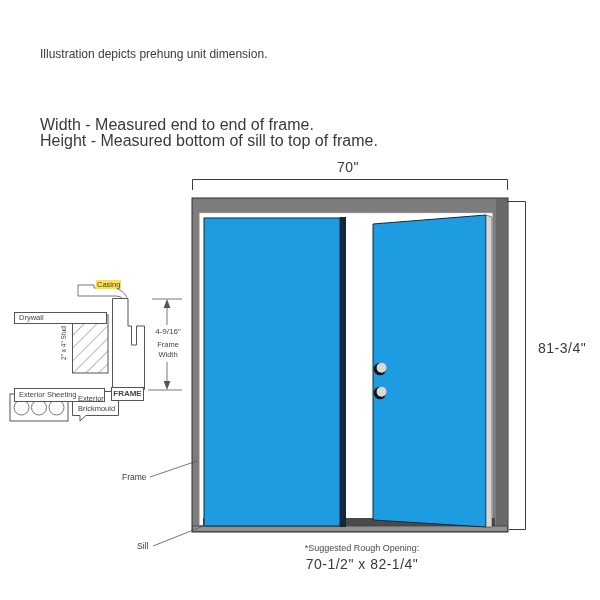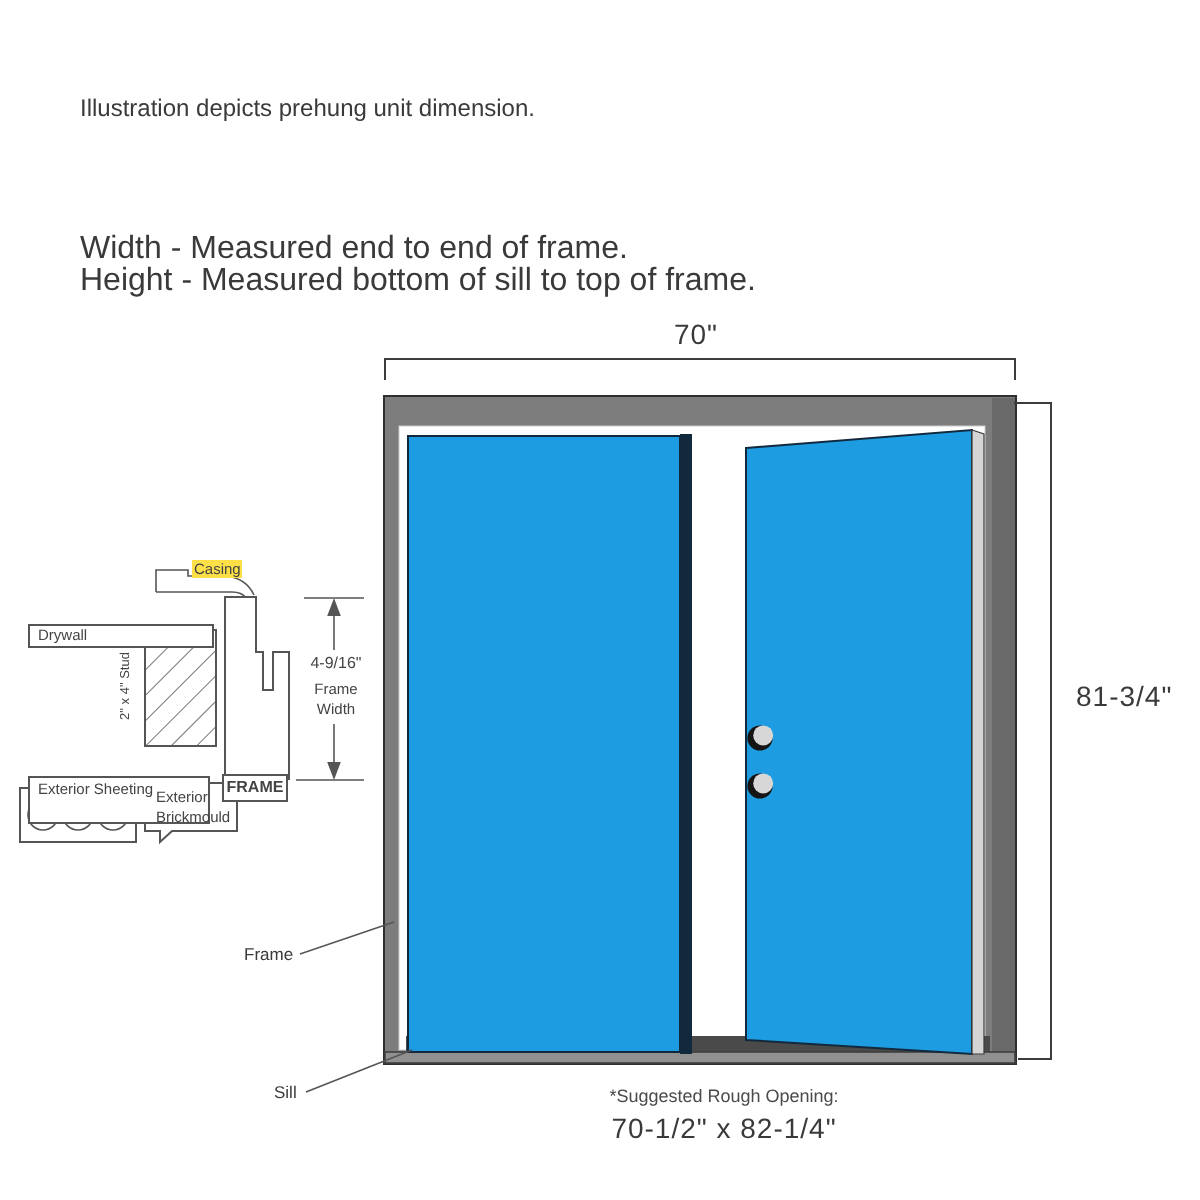--- a/index.html
+++ b/index.html
@@ -10,21 +10,21 @@
   .canvas svg{position:absolute;left:0;top:0;}
   .lbl{position:absolute;white-space:nowrap;}
   .intro-title{left:40px;top:47px;font-size:12px;}
   .intro-lines{left:40px;top:77px;font-size:16px;line-height:15.5px;margin-top:40px;}
   .dim-width{left:348px;top:159px;font-size:14px;transform:translateX(-50%);letter-spacing:.5px;}
   .dim-height{left:538px;top:340px;font-size:14px;letter-spacing:.5px;}
   .cs-txt{font-size:7.5px;color:#444;}
   .casing-lbl{left:96px;top:280px;background:#fde047;padding:0 1px;}
   .box{position:absolute;background:#fff;border:1px solid #555;color:#444;box-sizing:border-box;margin-top:12px;}
   .drywall-box{left:14px;top:300px;width:93px;height:12px;font-size:7.5px;line-height:10px;padding-left:4px;}
-  .sheeting-box{left:14px;top:376px;width:91px;height:24px;font-size:7.5px;line-height:11px;padding-left:4px;}
+  .sheeting-box{left:14px;top:376px;width:91px;height:14px;font-size:7.5px;line-height:11px;padding-left:4px;}
   .frame-box{left:111px;top:375px;width:33px;height:14px;font-size:8px;line-height:12px;font-weight:bold;text-align:center;}
   .stud-lbl{left:63px;top:343px;font-size:6.5px;transform:translate(-50%,-50%) rotate(-90deg);}
   .fw-val{left:168px;top:327px;font-size:8px;transform:translateX(-50%);}
   .fw-l1{left:168px;top:340px;font-size:7.5px;transform:translateX(-50%);}
   .fw-l2{left:168px;top:350px;font-size:7.5px;transform:translateX(-50%);}
   .bm-l1{left:78px;top:394px;font-size:7.5px;color:#444;}
   .bm-l2{left:78px;top:404px;font-size:7.5px;color:#444;}
   .callout-frame{left:122px;top:472px;font-size:8.5px;}
   .callout-sill{left:137px;top:541px;font-size:8.5px;}
   .ro-note{left:362px;top:543px;font-size:9px;transform:translateX(-50%);color:#4a4a4a;}

